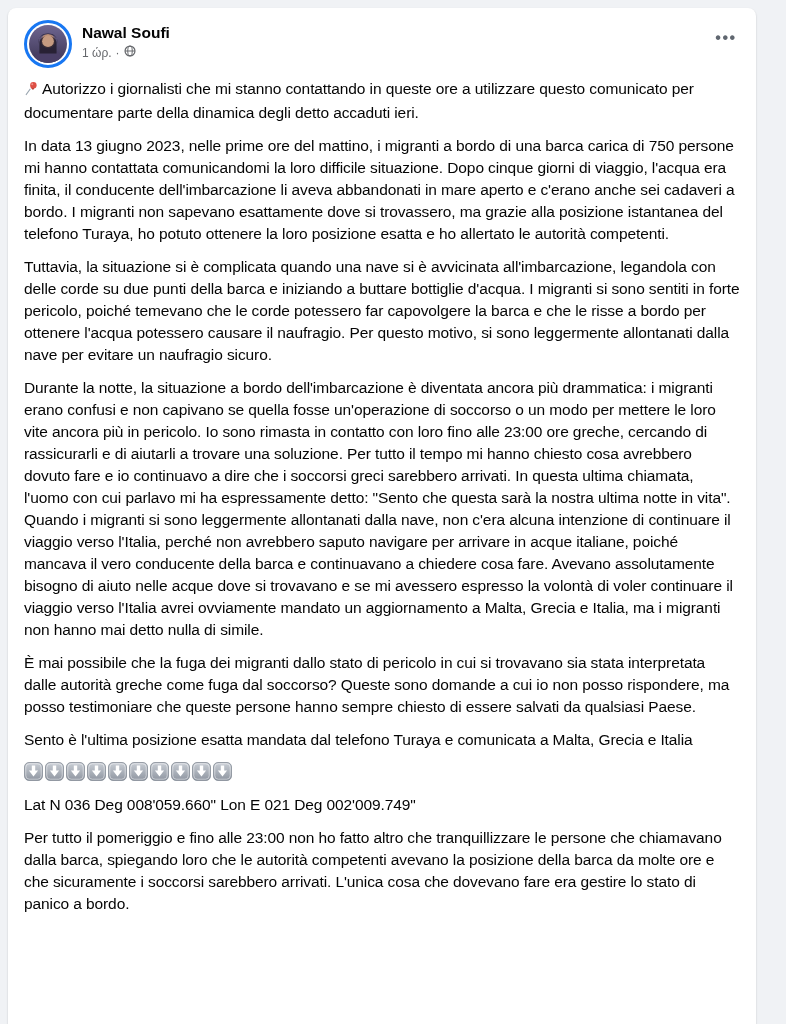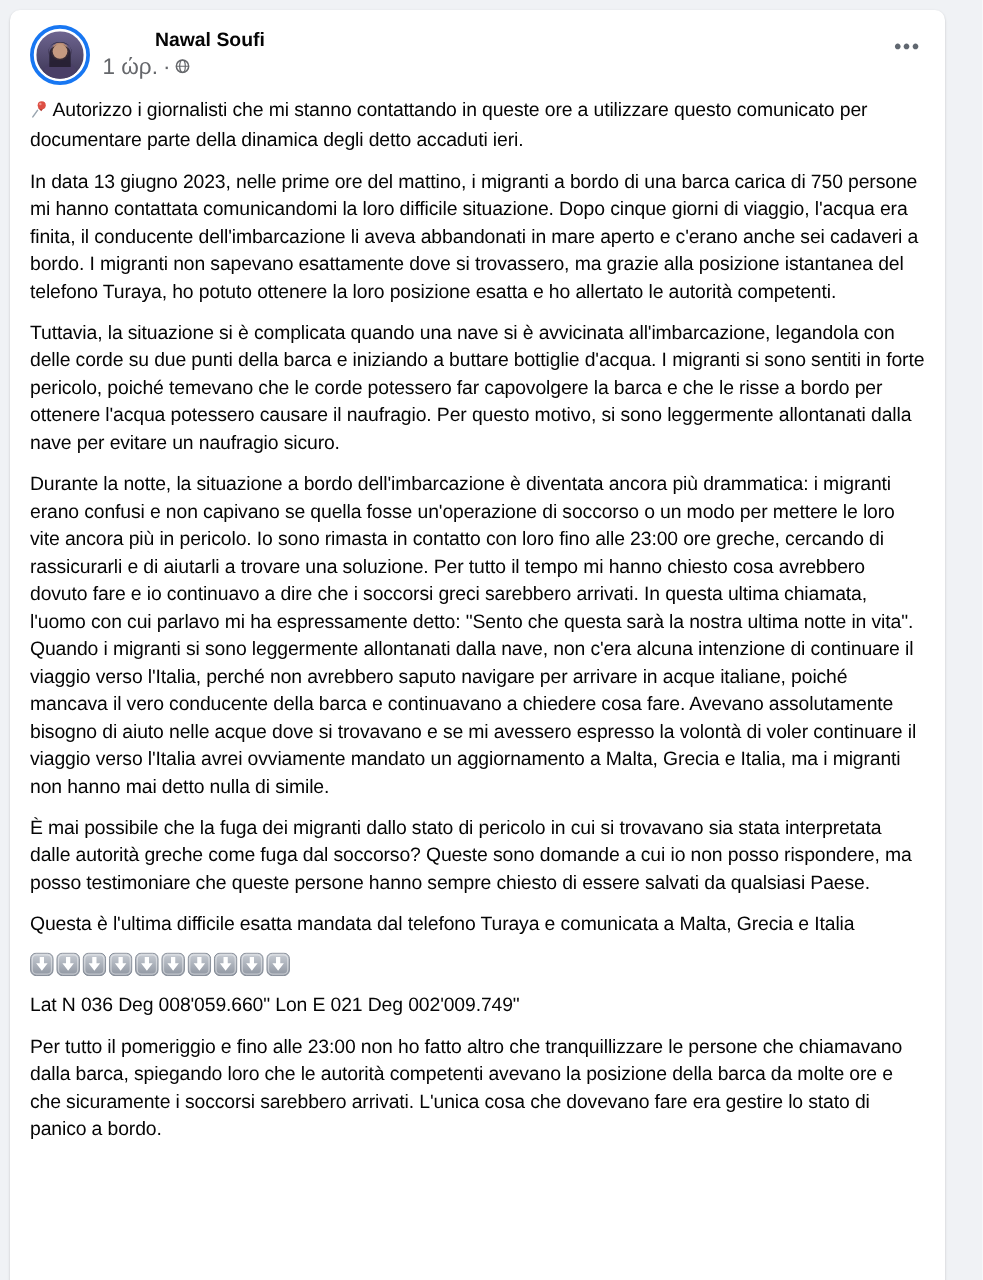--- a/index.html
+++ b/index.html
@@ -22,25 +22,24 @@
   .avatar-ring{
     width:38px;height:38px;border-radius:50%;
     border:3px solid #1877f2;padding:2px;background:#fff;
     cursor:pointer;flex:0 0 auto;
   }
   .avatar-ring svg{display:block;width:38px;height:38px;border-radius:50%;}
   .header-text{margin-left:10px;padding-top:3px;}
   .author{
     font-size:15.5px;font-weight:700;color:#050505;line-height:20px;
     cursor:pointer;
-    margin-left:42px;
   }
   .meta{
     display:flex;align-items:center;gap:4px;
-    font-size:18px;color:#65676b;line-height:18px;margin-top:1px;
+    font-size:12px;color:#65676b;line-height:18px;margin-top:1px;
   }
   .meta .globe{display:inline-block;}
   .more-btn{
     position:absolute;right:14px;top:16px;
     width:32px;height:28px;border-radius:6px;
     display:flex;align-items:center;justify-content:center;
     color:#606770;font-size:16px;font-weight:bold;letter-spacing:1.5px;
     cursor:pointer;user-select:none;
   }
   .post-body{
@@ -98,21 +97,21 @@
     <p><span class="pin"><svg width="15" height="15" viewBox="0 0 20 20">
             <line x1="8" y1="11" x2="3" y2="18" stroke="#9aa6b0" stroke-width="1.6" stroke-linecap="round"></line>
             <path d="M9 9 L12 12 L15 8 L10 4 Z" fill="#b03a30"></path>
             <circle cx="12.5" cy="5.5" r="4.3" fill="#dd4f44"></circle>
             <circle cx="11" cy="4.2" r="1.3" fill="#f1948c"></circle>
           </svg></span><span>Autorizzo i giornalisti che mi stanno contattando in queste ore a utilizzare questo comunicato per documentare parte della dinamica degli detto accaduti ieri.</span></p>
     <p>In data 13 giugno 2023, nelle prime ore del mattino, i migranti a bordo di una barca carica di 750 persone mi hanno contattata comunicandomi la loro difficile situazione. Dopo cinque giorni di viaggio, l'acqua era finita, il conducente dell'imbarcazione li aveva abbandonati in mare aperto e c'erano anche sei cadaveri a bordo. I migranti non sapevano esattamente dove si trovassero, ma grazie alla posizione istantanea del telefono Turaya, ho potuto ottenere la loro posizione esatta e ho allertato le autorità competenti.</p>
     <p>Tuttavia, la situazione si è complicata quando una nave si è avvicinata all'imbarcazione, legandola con delle corde su due punti della barca e iniziando a buttare bottiglie d'acqua. I migranti si sono sentiti in forte pericolo, poiché temevano che le corde potessero far capovolgere la barca e che le risse a bordo per ottenere l'acqua potessero causare il naufragio. Per questo motivo, si sono leggermente allontanati dalla nave per evitare un naufragio sicuro.</p>
     <p>Durante la notte, la situazione a bordo dell'imbarcazione è diventata ancora più drammatica: i migranti erano confusi e non capivano se quella fosse un'operazione di soccorso o un modo per mettere le loro vite ancora più in pericolo. Io sono rimasta in contatto con loro fino alle 23:00 ore greche, cercando di rassicurarli e di aiutarli a trovare una soluzione. Per tutto il tempo mi hanno chiesto cosa avrebbero dovuto fare e io continuavo a dire che i soccorsi greci sarebbero arrivati. In questa ultima chiamata, l'uomo con cui parlavo mi ha espressamente detto: "Sento che questa sarà la nostra ultima notte in vita". Quando i migranti si sono leggermente allontanati dalla nave, non c'era alcuna intenzione di continuare il viaggio verso l'Italia, perché non avrebbero saputo navigare per arrivare in acque italiane, poiché mancava il vero conducente della barca e continuavano a chiedere cosa fare. Avevano assolutamente bisogno di aiuto nelle acque dove si trovavano e se mi avessero espresso la volontà di voler continuare il viaggio verso l'Italia avrei ovviamente mandato un aggiornamento a Malta, Grecia e Italia, ma i migranti non hanno mai detto nulla di simile.</p>
     <p>È mai possibile che la fuga dei migranti dallo stato di pericolo in cui si trovavano sia stata interpretata dalle autorità greche come fuga dal soccorso? Queste sono domande a cui io non posso rispondere, ma posso testimoniare che queste persone hanno sempre chiesto di essere salvati da qualsiasi Paese.</p>
-    <p>Questa è l'ultima difficile esatta mandata dal telefono Turaya e comunicata a Malta, Grecia e Italia</p>
+    <p>Sento è l'ultima posizione esatta mandata dal telefono Turaya e comunicata a Malta, Grecia e Italia</p>
 
     <div class="emoji-row">
   <svg class="arrow-badge" viewBox="0 0 19 19">
     <defs>
       <linearGradient id="silver" x1="0" y1="0" x2="0" y2="1">
         <stop offset="0" stop-color="#c9ced5"></stop>
         <stop offset="1" stop-color="#8f96a1"></stop>
       </linearGradient>
     </defs>
     <rect x="0.5" y="0.5" width="18" height="18" rx="4.5" fill="url(#silver)" stroke="#848b96" stroke-width="0.8"></rect>

